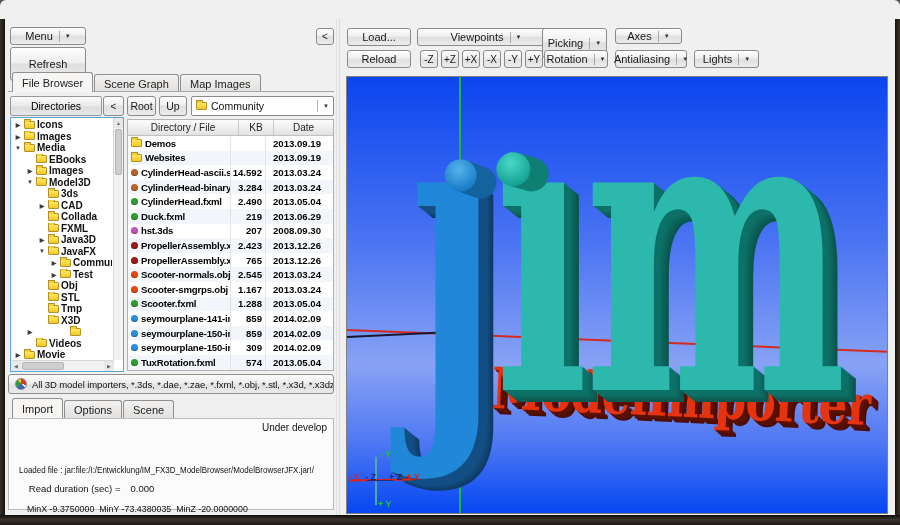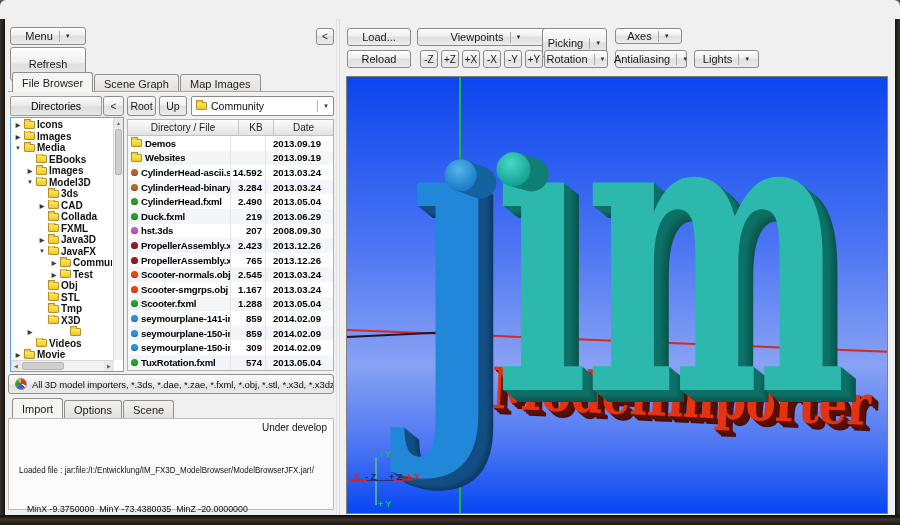--- a/index.html
+++ b/index.html
@@ -461,20 +461,23 @@
 
   <div class="infobox">
     <span class="underdev">Under develop</span>
     <div class="infolines">
       <div>Loaded file : jar:file:/I:/Entwicklung/IM_FX3D_ModelBrowser/ModelBrowserJFX.jar!/</div>
       <div>MinX -9.3750000  MinY -73.4380035  MinZ -20.0000000</div>
       
       
       
     </div>
+    <div class="readline">
+      <span>Read duration (sec) =</span><span class="rv">0.000</span>
+    </div>
   </div>
 
   <div class="btn" style="left:347px;top:28px;width:64px;height:18px;">
     <span>Load...</span>
   </div>
   <div class="btn drop" style="left:417px;top:28px;width:138px;height:18px;">
     <span>Viewpoints</span>
       <span class="arr">▼</span>
   </div>
   <div class="btn drop" style="left:542px;top:28px;width:65px;height:30px;">

